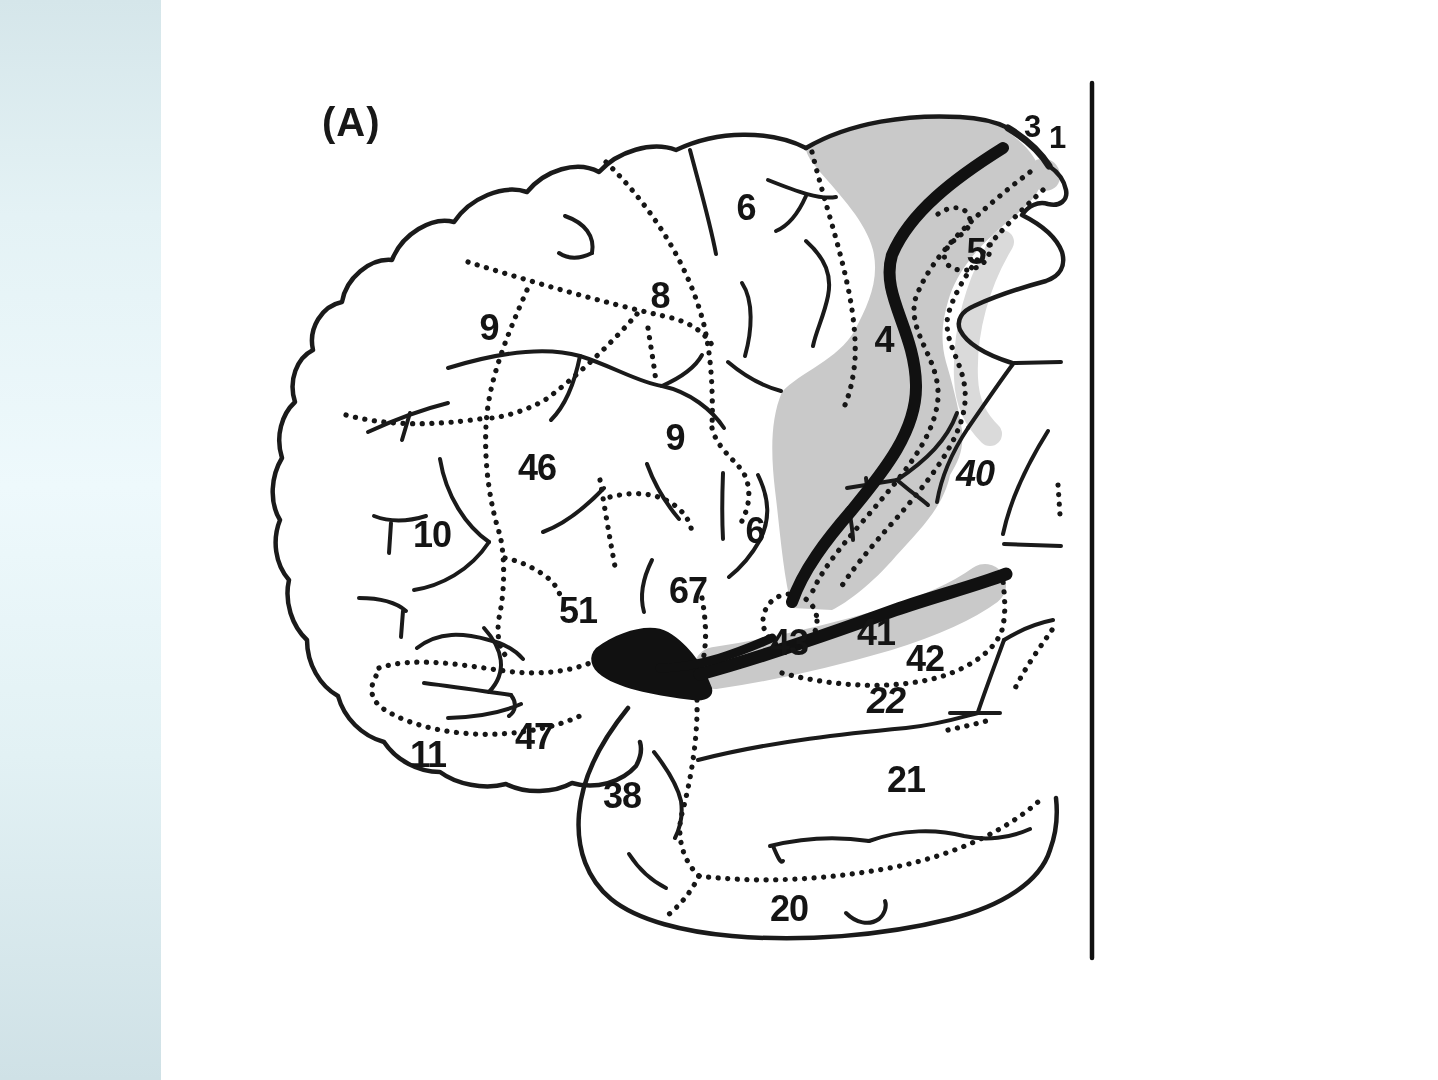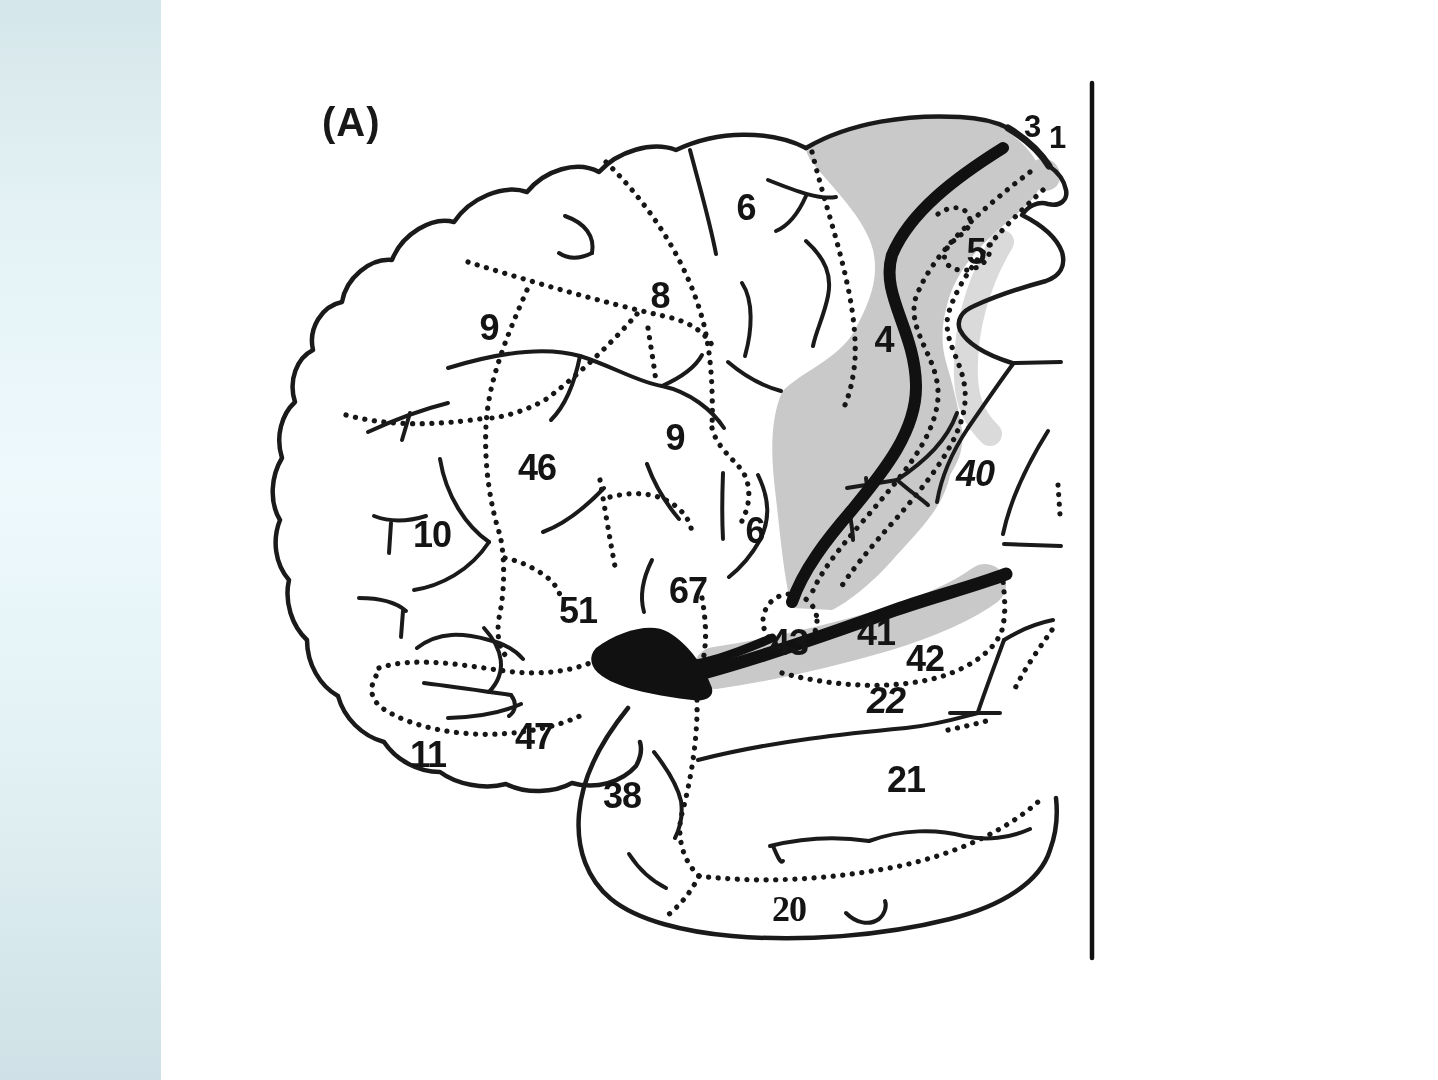--- a/index.html
+++ b/index.html
@@ -248,14 +248,14 @@
     <span class="area-label" style="left: 578px; top: 611px;">51</span>
     <span class="area-label" style="left: 534px; top: 737px;">47</span>
     <span class="area-label" style="left: 428px; top: 740px; margin-top: 15px;">11</span>
     <span class="area-label" style="left: 789px; top: 619px; margin-top: 24px;">43</span>
     <span class="area-label" style="left: 876px; top: 633px;">41</span>
     <span class="area-label" style="left: 925px; top: 659px;">42</span>
     <span class="area-label" style="left: 886px; top: 701px; font-style: italic;">22</span>
     <span class="area-label" style="left: 975px; top: 474px; font-style: italic;">40</span>
     <span class="area-label" style="left: 906px; top: 780px;">21</span>
     <span class="area-label" style="left: 622px; top: 796px;">38</span>
-    <span class="area-label" style="left: 789px; top: 909px; font-family: Liberation Serif, serif;">20</span>
+    <span class="area-label" style="left: 789px; top: 909px;">20</span>
   </div>
 
 </body></html>

